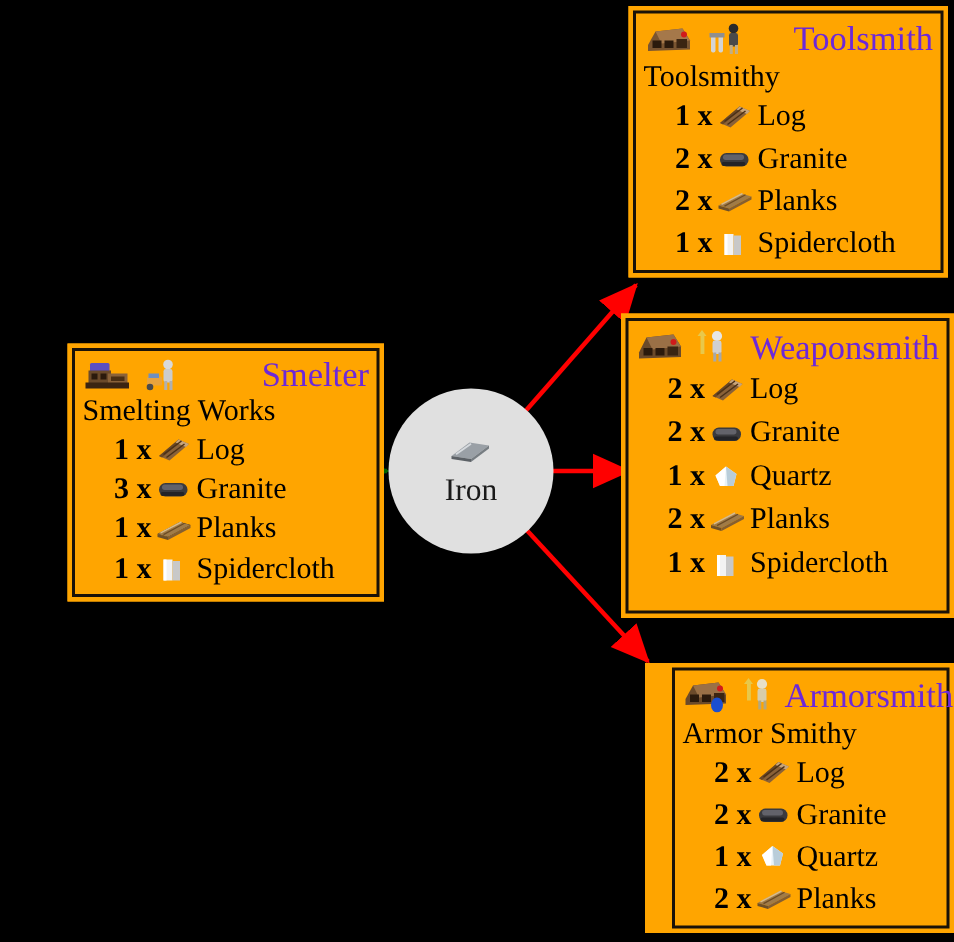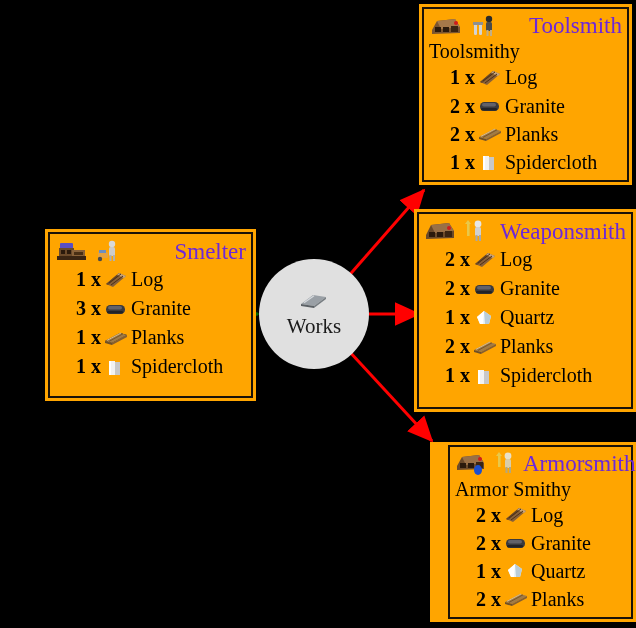--- a/index.html
+++ b/index.html
@@ -161,20 +161,21 @@
             <rect x="16" y="8" width="6" height="9" rx="1.6" fill="#cccccc"></rect>
             <rect x="16.5" y="16" width="2" height="6" fill="#b0b0b0"></rect>
             <rect x="20" y="16" width="2" height="6" fill="#b0b0b0"></rect>
             <rect x="5" y="13" width="10" height="6" rx="1" fill="#e8a33d"></rect>
             <rect x="6" y="11" width="7" height="3" fill="#6e8fc0"></rect>
             <circle cx="7" cy="20" r="2.2" fill="#4a4a4a"></circle>
           </svg>
         </span>
         <span class="title">Smelter</span>
       </div>
+      <div class="node-subtitle">Smelting Works</div>
 
       <div class="req-row">
         <span class="req-count">1 x</span>
         <span class="req-icon">
           <svg class="icon-svg" width="26" height="20" viewBox="0 0 26 20">
             <path d="M3,14 L16,3 L23,6 L10,17 z" fill="#8a6138"></path>
             <path d="M3,14 L16,3 L18,4 L5,15 z" fill="#6b4824"></path>
             <path d="M16,3 L23,6 L21,8 L14,5 z" fill="#c9a57a"></path>
             <path d="M6,13 L18,4" stroke="#4a3018" stroke-width="1"></path>
             <path d="M8,15 L20,6" stroke="#4a3018" stroke-width="1"></path>
@@ -226,21 +227,21 @@
 
   <div class="circle-node" style="left:259px; top:259px; width:110px; height:110px;">
     <span class="circ-icon">
       <svg class="icon-svg" width="34" height="22" viewBox="0 0 34 22">
         <path d="M4,14 L16,5 L29,7 L17,16 z" fill="#9aa0a6"></path>
         <path d="M4,14 L17,16 L17,18 L4,16 z" fill="#5c6166"></path>
         <path d="M17,16 L29,7 L29,9 L17,18 z" fill="#777d82"></path>
         <path d="M7,12.8 L17,5.8" stroke="#d6dade" stroke-width="1.2"></path>
       </svg>
     </span>
-    <span class="circ-label">Works</span>
+    <span class="circ-label">Iron</span>
   </div>
 
   <div class="node-box" style="left:419px; top:4px; width:213px; height:181px;">
     <div class="node-box-inner">
       <div class="node-header">
         <span>
           <svg class="icon-svg" width="36" height="24" viewBox="0 0 36 24">
             <path d="M3,16 L8,7 L26,5 L31,13 L31,19 L3,20 z" fill="#7a5531"></path>
             <path d="M8,7 L26,5 L31,13 L12,15 z" fill="#a5784a"></path>
             <rect x="6" y="13" width="6" height="5" fill="#2b1a0c"></rect>

